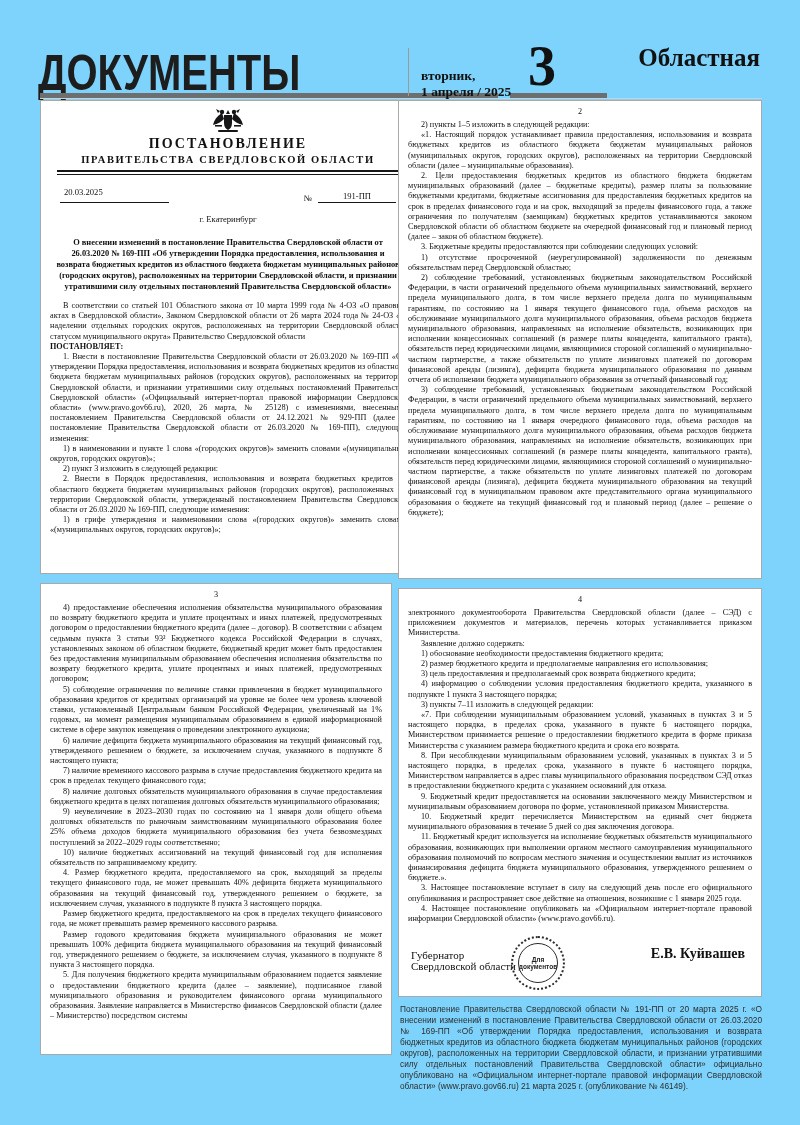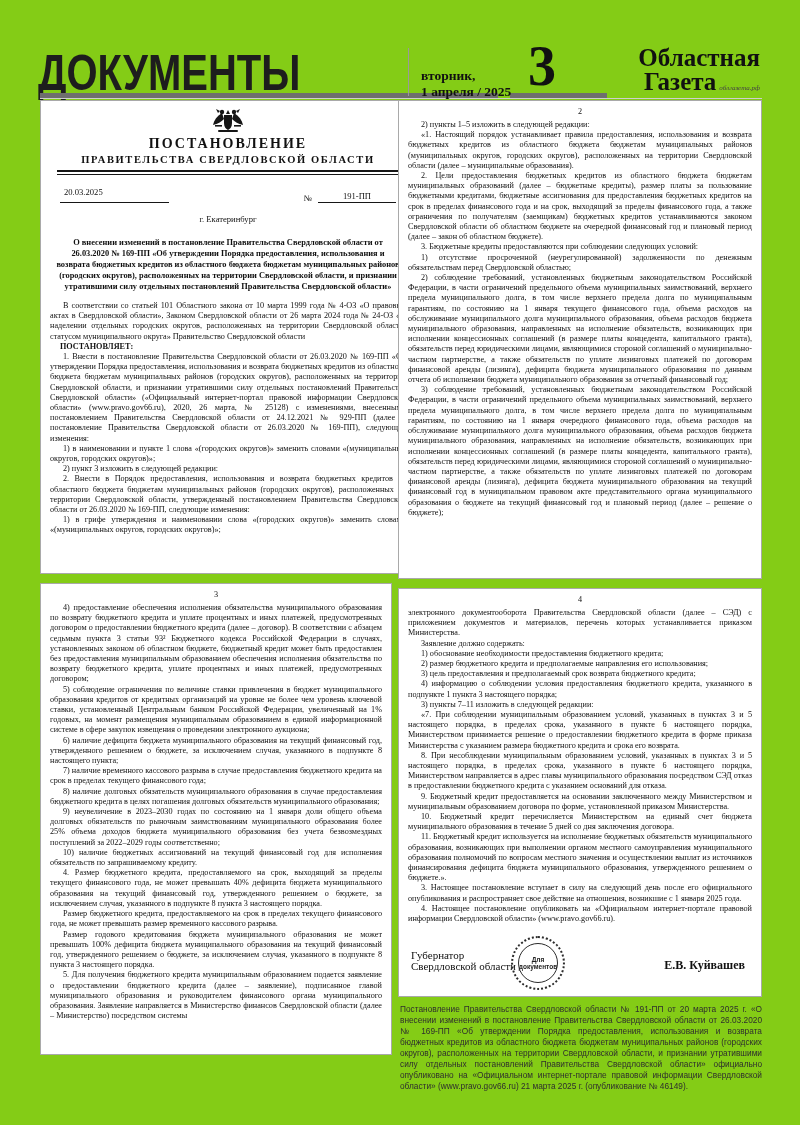--- a/index.html
+++ b/index.html
@@ -1,16 +1,16 @@
 <!DOCTYPE html>
 <html><head>
 <meta charset="utf-8">
 <style>
   html,body{margin:0;padding:0;background:#fff;}
-  #canvas{position:relative;width:800px;height:1125px;background:#84cc16;overflow:hidden;
+  #canvas{position:relative;width:800px;height:1125px;background:#7dd3fc;overflow:hidden;
           font-family:"Liberation Serif",serif;color:#111;}
   
   .hdr-title{position:absolute;left:38px;top:44px;font-family:"Liberation Sans",sans-serif;
              font-weight:bold;font-size:50px;letter-spacing:0px;transform:scaleX(.80);
              transform-origin:left top;color:#1d1d1d;white-space:nowrap;}
   .hdr-bar1{position:absolute;left:40px;top:93px;width:458px;height:6px;background:#6e6e6e;}
   .hdr-bar2{position:absolute;left:510px;top:93px;width:97px;height:6px;background:#6e6e6e;}
   .hdr-rule{position:absolute;left:40px;top:98px;width:722px;height:1px;background:#cfcfcf;}
   .hdr-div{position:absolute;left:408px;top:48px;width:1px;height:48px;background:#9a9a9a;}
   .hdr-date{position:absolute;left:421px;top:52px;font-size:13.5px;font-weight:bold;line-height:16px;margin-top:16px;}
@@ -22,41 +22,41 @@
   
   .pagebox{position:absolute;border:1px solid #a9a9a9;background:#fff;overflow:hidden;
            box-sizing:border-box;padding:5px 9px 4px 9px;}
   #box1l{left:40px;top:100px;width:376px;height:474px;}
   #box1r{left:398px;top:100px;width:364px;height:479px;}
   #box2l{left:40px;top:583px;width:352px;height:472px;}
   #box2r{left:398px;top:588px;width:364px;height:409px;}
   .pnum{text-align:center;font-size:8.2px;margin:1px 0 4px 0;}
   .body-text{font-size:8.2px;line-height:10.2px;text-align:justify;}
   .body-text .para{margin:0;text-indent:13px;}
-  .body-text .para.bold{font-weight:bold;margin-left:10px;}
+  .body-text .para.bold{font-weight:bold;}
   .body-text .para.noind{text-indent:0;}
   
   .crest{display:block;margin:2px auto 2px auto;}
   .lh-type{text-align:center;font-weight:bold;font-size:14px;letter-spacing:2px;margin-top:1px;}
   .lh-org{text-align:center;font-weight:bold;font-size:10.5px;letter-spacing:1.6px;margin-top:2px;}
   .lh-rule-thick{margin:5px 7px 0 7px;border-top:2.5px solid #161616;}
   .lh-rule-thin{margin:2px 7px 0 7px;border-top:1px solid #161616;}
   .lh-row{display:flex;justify-content:space-between;align-items:flex-end;
           margin:12px 10px 0 10px;font-size:8.6px;}
   .lh-date{border-bottom:1px solid #161616;width:105px;padding:0 0 5px 4px;}
   .lh-no{display:flex;align-items:flex-end;}
   .lh-no-val{border-bottom:1px solid #161616;width:78px;text-align:center;
              margin-left:6px;padding-bottom:1px;}
   .lh-city{text-align:center;font-size:8.6px;margin-top:11px;}
   .doc-title{margin:13px 4px 9px 4px;text-align:center;font-weight:bold;
              font-size:8.4px;line-height:11px;}
   
   .sig-row{position:absolute;left:12px;right:12px;bottom:6px;height:52px;}
   .sig-post{position:absolute;left:0;top:12px;font-size:11px;line-height:10.5px;}
-  .sig-name{position:absolute;right:4px;top:20px;font-size:12px;font-weight:bold;}
+  .sig-name{position:absolute;right:4px;top:8px;font-size:14px;font-weight:bold;}
   .stamp{position:absolute;left:100px;top:-2px;width:54px;height:54px;border-radius:50%;
          border:2px dotted #2b2b2b;box-sizing:border-box;}
   .stamp-inner{position:absolute;left:5px;top:5px;right:5px;bottom:5px;border-radius:50%;
                border:1.2px solid #2b2b2b;display:flex;flex-direction:column;
                align-items:center;justify-content:center;text-align:center;
                font-family:"Liberation Sans",sans-serif;font-weight:bold;
                font-size:6.5px;line-height:7.5px;color:#222;}
   
   .footnote{position:absolute;left:400px;top:1004px;width:362px;
             font-family:"Liberation Sans",sans-serif;font-size:8.3px;line-height:11px;
@@ -72,21 +72,20 @@
   <div class="hdr-bar2"></div>
   <div class="hdr-rule"></div>
   <div class="hdr-div"></div>
   <div class="hdr-date">
     <div>вторник,</div>
     <div>1 апреля / 2025</div>
   </div>
   <div class="hdr-pagenum">3</div>
   <div class="masthead">
     <div>Областная</div>
-    <div><span>Газета</span><span class="site">облгазета.рф</span></div>
   </div>
 
   <div class="pagebox" id="box1l">
     <svg class="crest" width="34" height="26" viewBox="0 0 34 26">
       <g fill="#161616">
         <circle cx="11" cy="4" r="2.2"></circle>
           <circle cx="23" cy="4" r="2.2"></circle>
         <path d="M9 3 L5 1 L7 5 Z"></path>
           <path d="M25 3 L29 1 L27 5 Z"></path>
         <path d="M17 2 L15 6 L19 6 Z"></path>

